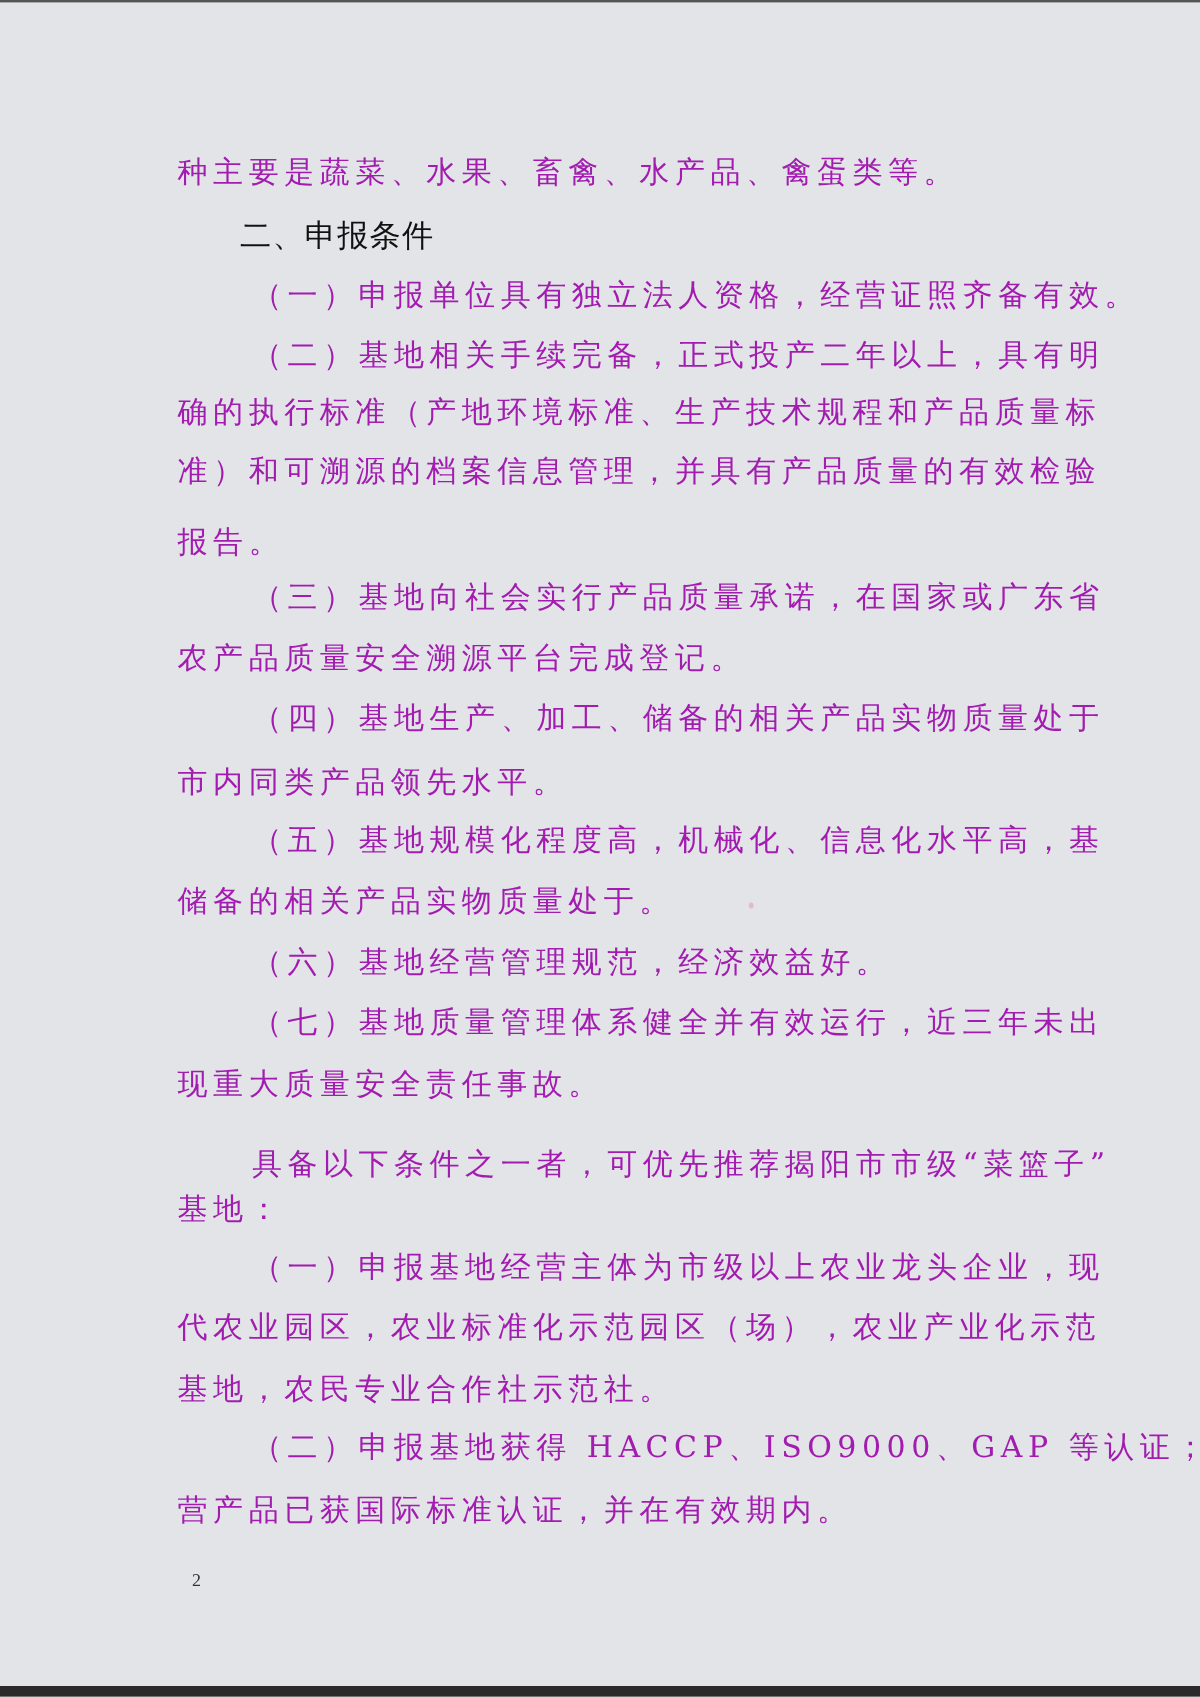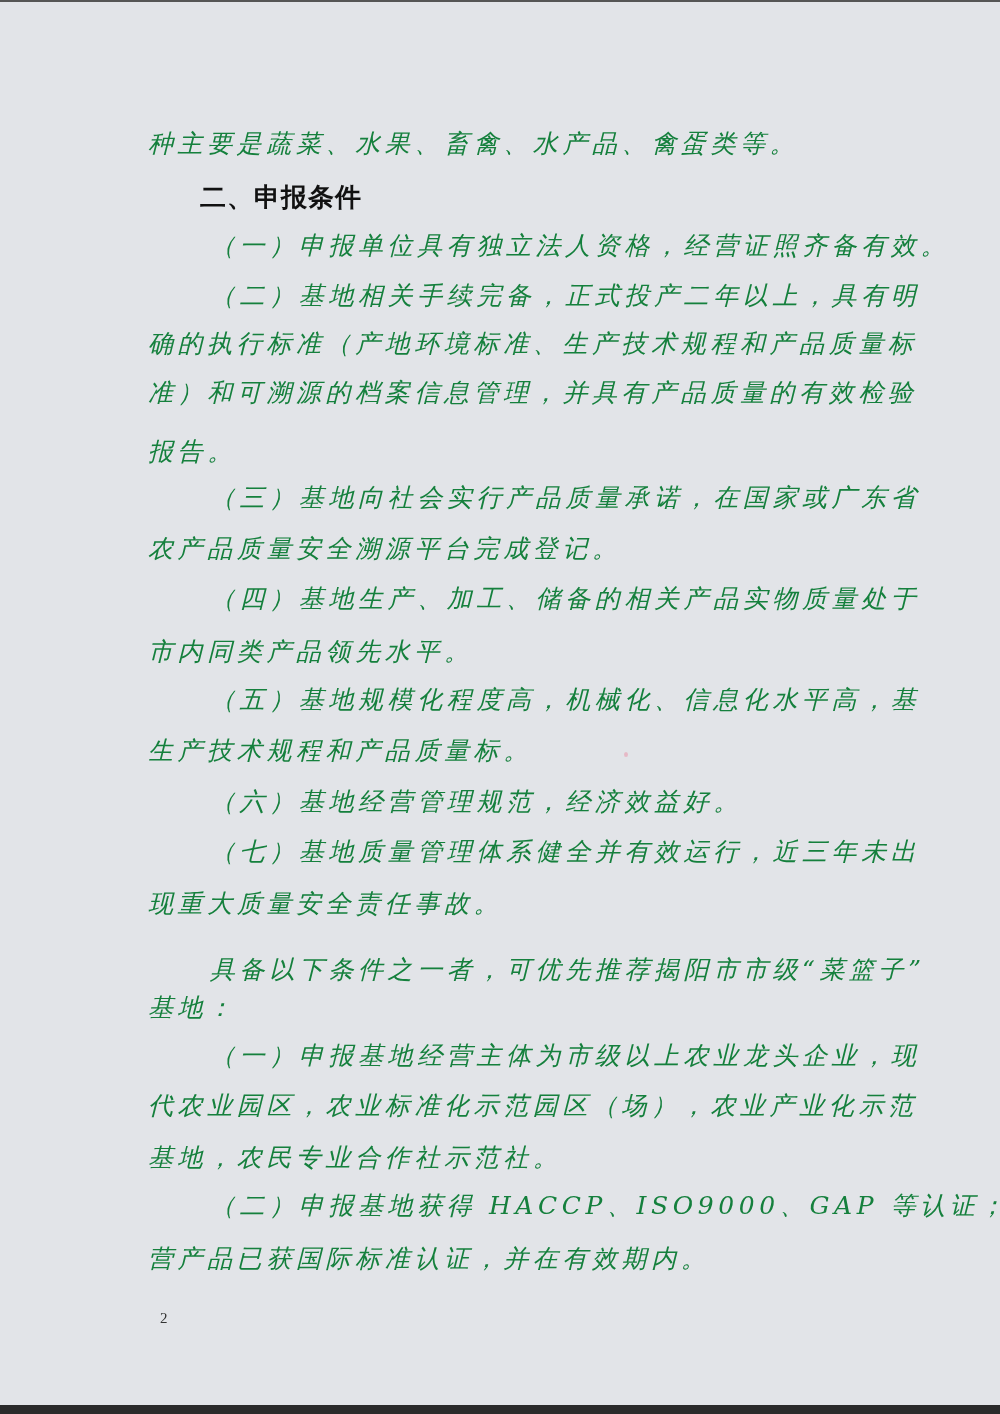--- a/index.html
+++ b/index.html
@@ -28,33 +28,32 @@
       left: 0; top: 0; width: 1000px; height: 1414px;
     }
     .line {
       position: absolute;
       left: 148px;
       width: 710px;
       font-size: 25px;
       line-height: 32px;
       letter-spacing: 4.6px;
       white-space: nowrap;
-      color: #15803d;
-      font-style: italic;
+      color: #a21caf;
     }
     .indent { left: 210px; }
     .heading {
       position: absolute;
       left: 200px;
       font-family: "DejaVu Sans", "Liberation Sans", sans-serif;
       font-size: 26px;
       line-height: 34px;
       letter-spacing: 1px;
       color: #111;
-      font-weight: bold;
+      font-weight: normal;
     }
     .page-number {
       position: absolute;
       left: 160px;
       top: 1310px;
       font-family: "Liberation Serif", serif;
       font-size: 15px;
       color: #333;
     }
     .speck {
@@ -74,21 +73,21 @@
   <div class="line indent" style="top:280px">（二）基地相关手续完备，正式投产二年以上，具有明</div>
   <div class="line indent" style="top:230px">（一）申报单位具有独立法人资格，经营证照齐备有效。</div>
   <div class="line" style="top:328px">确的执行标准（产地环境标准、生产技术规程和产品质量标</div>
   <div class="line" style="top:377px">准）和可溯源的档案信息管理，并具有产品质量的有效检验</div>
   <div class="line" style="top:436px">报告。</div>
   <div class="line indent" style="top:482px">（三）基地向社会实行产品质量承诺，在国家或广东省</div>
   <div class="line" style="top:533px">农产品质量安全溯源平台完成登记。</div>
   <div class="line indent" style="top:583px">（四）基地生产、加工、储备的相关产品实物质量处于</div>
   <div class="line" style="top:636px">市内同类产品领先水平。</div>
   <div class="line indent" style="top:684px">（五）基地规模化程度高，机械化、信息化水平高，基</div>
-  <div class="line" style="top:735px">生产技术规程和产品质量标。</div>
+  <div class="line" style="top:735px">储备的相关产品实物质量处于。</div>
   <div class="line indent" style="top:786px">（六）基地经营管理规范，经济效益好。</div>
   <div class="line" style="top:888px">现重大质量安全责任事故。</div>
   <div class="line indent" style="top:836px">（七）基地质量管理体系健全并有效运行，近三年未出</div>
   <div class="line indent" style="top:954px">具备以下条件之一者，可优先推荐揭阳市市级“菜篮子”</div>
   <div class="line" style="top:992px">基地：</div>
   <div class="line indent" style="top:1040px">（一）申报基地经营主体为市级以上农业龙头企业，现</div>
   <div class="line" style="top:1090px">代农业园区，农业标准化示范园区（场），农业产业化示范</div>
   <div class="line" style="top:1142px">基地，农民专业合作社示范社。</div>
   <div class="line indent" style="top:1190px">（二）申报基地获得 HACCP、ISO9000、GAP 等认证；主</div>
   <div class="line" style="top:1243px">营产品已获国际标准认证，并在有效期内。</div>

